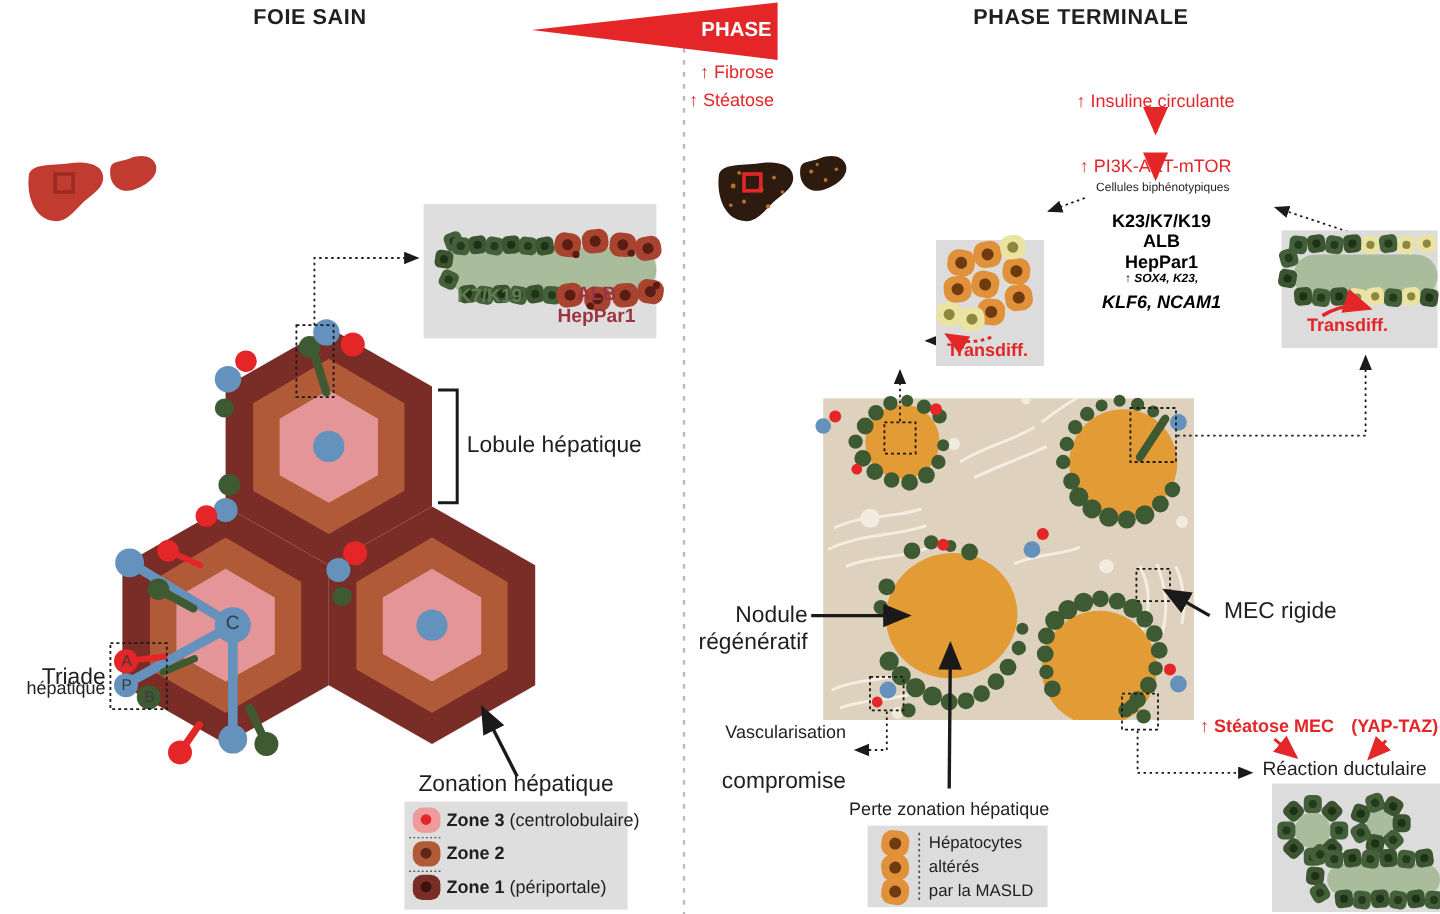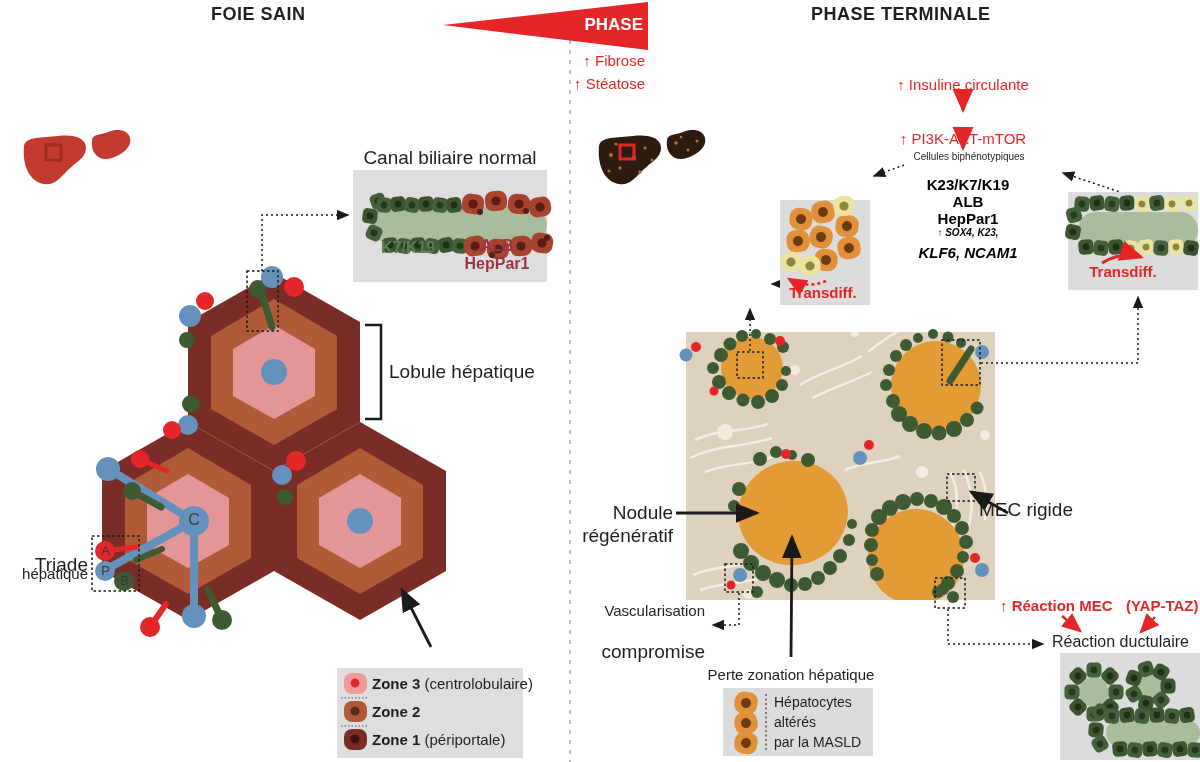--- a/index.html
+++ b/index.html
@@ -431,35 +431,35 @@
     <line x1="791" y1="657" x2="792" y2="537" marker-end="url(#mB)"></line>
   </g>
 </svg>
 
 <div class="lbl b" style="left:211px;top:5px;font-size:18px;letter-spacing:.5px;">FOIE SAIN</div>
 <div class="lbl b" style="left:811px;top:5px;font-size:18px;letter-spacing:.5px;">PHASE TERMINALE</div>
 <div class="lbl b white rt" style="left:545px;top:16px;width:98px;font-size:17px;">PHASE</div>
 <div class="lbl red rt" style="left:545px;top:53px;width:100px;font-size:15px;">↑ Fibrose</div>
 <div class="lbl red rt" style="left:545px;top:76px;width:100px;font-size:15px;">↑ Stéatose</div>
 
-<div class="lbl ctr" style="left:350px;top:148px;width:200px;font-size:19px;">Canal biliaire normal</div>
 <div class="lbl b green" style="left:381px;top:240px;font-size:16px;">K7/K19</div>
 <div class="lbl b maroon ctr" style="left:462px;top:238px;width:70px;font-size:16px;">ALB</div>
 <div class="lbl b maroon ctr" style="left:458px;top:256px;width:78px;font-size:16px;">HepPar1</div>
 
 <div class="lbl" style="left:389px;top:362px;font-size:19px;">Lobule hépatique</div>
 
 <div class="lbl rt" style="left:8px;top:543px;width:80px;font-size:19px;margin-top:12px;">Triade</div>
 <div class="lbl rt" style="left:0px;top:566px;width:88px;font-size:15px;">hépatique</div>
 
 <div class="lbl ctr" style="left:99px;top:544px;width:13px;font-size:13px;color:#3b3b3b;">A</div>
 <div class="lbl ctr" style="left:99px;top:564px;width:13px;font-size:13px;color:#3b3b3b;">P</div>
 <div class="lbl ctr" style="left:118px;top:574px;width:13px;font-size:13px;color:#3b3b3b;">B</div>
 <div class="lbl ctr" style="left:186px;top:512px;width:16px;font-size:16px;color:#3b3b3b;">C</div>
 
+<div class="lbl ctr" style="left:337px;top:644px;width:186px;font-size:19px;">Zonation hépatique</div>
 <div class="lbl" style="left:372px;top:676px;font-size:15px;">
   <span class="b">Zone 3</span><span> (centrolobulaire)</span>
 </div>
 <div class="lbl" style="left:372px;top:704px;font-size:15px;">
   <span class="b">Zone 2</span><span></span>
 </div>
 <div class="lbl" style="left:372px;top:732px;font-size:15px;">
   <span class="b">Zone 1</span><span> (périportale)</span>
 </div>
 
@@ -472,27 +472,27 @@
 <div class="lbl b orange ctr" style="left:888px;top:211px;width:160px;font-size:15px;">HepPar1</div>
 <div class="lbl b i orange ctr" style="left:888px;top:228px;width:160px;font-size:10px;">↑ SOX4, K23,</div>
 <div class="lbl b i orange ctr" style="left:888px;top:245px;width:160px;font-size:15px;">KLF6, NCAM1</div>
 
 <div class="lbl b red ctr" style="left:777px;top:285px;width:92px;font-size:15px;">Transdiff.</div>
 <div class="lbl b red ctr" style="left:1073px;top:264px;width:100px;font-size:15px;">Transdiff.</div>
 
 <div class="lbl rt" style="left:585px;top:503px;width:88px;font-size:19px;">Nodule</div>
 <div class="lbl rt" style="left:575px;top:526px;width:98px;font-size:19px;">régénératif</div>
 
-<div class="lbl" style="left:979px;top:500px;font-size:19px;">MEC rigide</div>
+<div class="lbl" style="left:1020px;top:500px;font-size:19px;">MEC rigide</div>
 
 <div class="lbl rt" style="left:565px;top:603px;width:140px;font-size:15px;">Vascularisation</div>
 <div class="lbl rt" style="left:565px;top:642px;width:140px;font-size:19px;">compromise</div>
 
 <div class="lbl ctr" style="left:701px;top:667px;width:180px;font-size:15px;">Perte zonation hépatique</div>
 <div class="lbl" style="left:774px;top:695px;font-size:14px;">Hépatocytes</div>
 <div class="lbl" style="left:774px;top:715px;font-size:14px;">altérés</div>
 <div class="lbl" style="left:774px;top:735px;font-size:14px;">par la MASLD</div>
 
-<div class="lbl b red" style="left:1000px;top:598px;font-size:15px;">↑ Réaction MEC</div>
+<div class="lbl b red" style="left:1000px;top:598px;font-size:15px;">↑ Stéatose MEC</div>
 <div class="lbl b red" style="left:1126px;top:598px;font-size:15px;">(YAP-TAZ)</div>
 <div class="lbl" style="left:1052px;top:634px;font-size:16px;">Réaction ductulaire</div>
 
 </div>
 
 </body></html>

